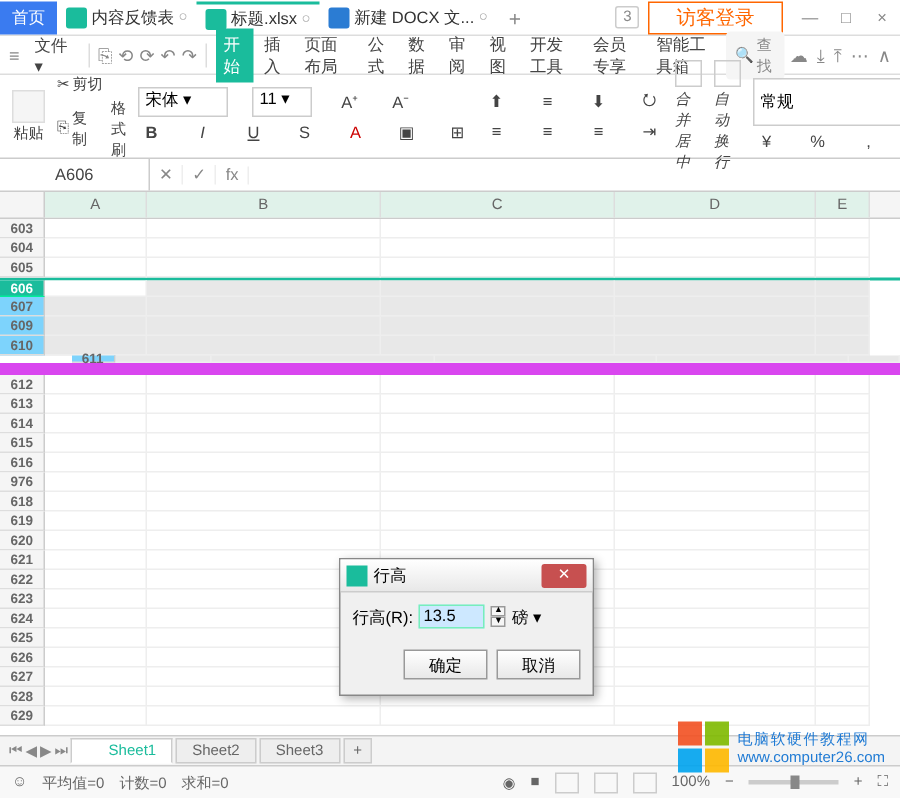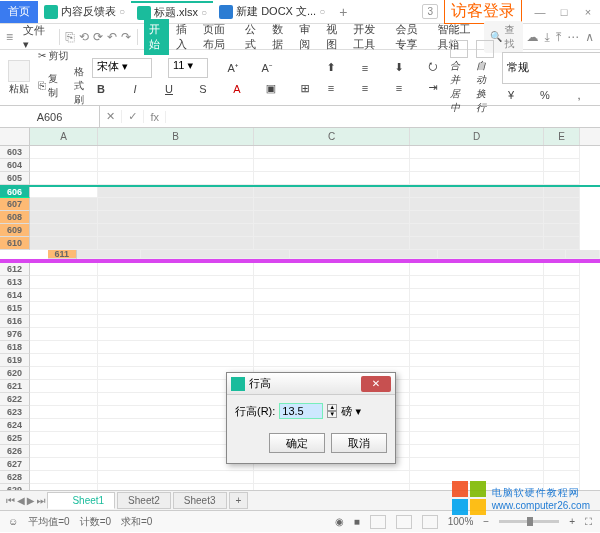--- a/index.html
+++ b/index.html
@@ -9,21 +9,21 @@
 .titlebar { height: 24px; background: #fff; display: flex; align-items: center; border-bottom: 1px solid #ddd; }
 .titlebar .home-tab { background: #3a7bf0; color: #fff; padding: 3px 8px; font-size: 11px; height: 22px; display: flex; align-items: center; }
 .titlebar .doc-tab { display: flex; align-items: center; padding: 2px 6px; font-size: 11px; color: #333; gap: 3px; }
 .titlebar .doc-tab.active { background: #fff; border-top: 2px solid #1abc9c; }
 .doc-icon { width: 14px; height: 14px; background: #1abc9c; border-radius: 2px; display: inline-block; }
 .doc-icon.blue { background: #2b7cd3; }
 .tab-close { color: #aaa; font-size: 10px; }
 .titlebar .add-tab { color: #888; font-size: 14px; padding: 0 8px; }
 .titlebar .spacer { flex: 1; }
 .titlebar .badge { background: #fff; border: 1px solid #ccc; padding: 1px 4px; font-size: 10px; color: #888; border-radius: 2px; }
-.titlebar .login { color: #f60; border: 1px solid #f60; padding: 1px 6px; font-size: 16px; margin: 0 6px; }
+.titlebar .login { color: #f60; border: 1px solid #f60; padding: 1px 18px; font-size: 13px; margin: 0 6px; }
 .titlebar .win-btn { width: 24px; text-align: center; color: #888; font-size: 11px; }
 
 
 .menubar { height: 26px; display: flex; align-items: center; border-bottom: 1px solid #ddd; padding: 0 6px; gap: 4px; font-size: 11px; color: #444; }
 .menubar .file-btn { padding: 2px 6px; }
 .menubar .sep { width: 1px; height: 16px; background: #ddd; margin: 0 2px; }
 .menubar .qa-icon { color: #888; font-size: 12px; }
 .ribbon-tabs { display: flex; gap: 2px; }
 .ribbon-tab { padding: 3px 5px; font-size: 11px; color: #444; }
 .ribbon-tab.active { background: #1abc9c; color: #fff; }
@@ -58,25 +58,25 @@
 .col-headers { display: flex; height: 18px; background: #f5f5f5; border-bottom: 1px solid #ccc; }
 .corner { width: 30px; border-right: 1px solid #ccc; }
 .col-h { border-right: 1px solid #ddd; text-align: center; font-size: 10px; color: #666; display: flex; align-items: center; justify-content: center; }
 .col-A { width: 68px; } .col-B { width: 156px; } .col-C { width: 156px; } .col-D { width: 134px; } .col-E { width: 36px; }
 .rows { }
 .row { display: flex; height: 13px; font-weight: bold; }
 .row-h { width: 30px; background: #f5f5f5; border-right: 1px solid #ccc; border-bottom: 1px solid #ddd; font-size: 9px; color: #666; display: flex; align-items: center; justify-content: center; }
 .cell { border-right: 1px solid #eee; border-bottom: 1px solid #eee; }
 .cell.A { width: 68px; } .cell.B { width: 156px; } .cell.C { width: 156px; } .cell.D { width: 134px; } .cell.E { width: 36px; }
 .row.selected .row-h { background: #1abc9c; color: #fff; border-bottom: 1px solid #0e9; }
-.row.sel-band .row-h { background: #fdba74; text-align: center; }
+.row.sel-band .row-h { background: #7dd3fc; text-align: center; }
 .row.selected .cell, .row.sel-band .cell { background: #e8e8e8; }
 .row.selected .cell.A { background: #fff; }
 .sel-border-top { border-top: 2px solid #1abc9c; }
-.sel-border-bottom { border-bottom: 4px solid #d946ef; padding-left: 48px; }
+.sel-border-bottom { border-bottom: 8px solid #d946ef; padding-left: 48px; }
 .col-headers.sel .col-h { background: #e0f2ea; }
 
 
 .dialog { position: absolute; left: 226px; top: 244px; width: 170px; background: #f0f0f0; border: 1px solid #888; box-shadow: 2px 2px 6px rgba(0,0,0,0.3); }
 .dlg-title { height: 22px; background: linear-gradient(#fff,#e8e8e8); border-bottom: 1px solid #ccc; display: flex; align-items: center; padding: 0 4px; font-size: 11px; }
 .dlg-title .ticon { width: 14px; height: 14px; background: #1abc9c; margin-right: 4px; }
 .dlg-title .spacer { flex: 1; }
 .dlg-title .close { background: #c75050; color: #fff; width: 30px; height: 16px; text-align: center; font-size: 10px; line-height: 16px; border-radius: 2px; }
 .dlg-body { padding: 8px; display: flex; align-items: center; gap: 4px; font-size: 11px; }
 .dlg-body input { width: 44px; border: 1px solid #7eb; background: #cde8ff; font-size: 11px; padding: 1px 2px; }
@@ -291,28 +291,20 @@
       </div>
       <div class="row sel-band">
         <div class="row-h">607</div>
         <div class="cell A"></div>
         <div class="cell B"></div>
         <div class="cell C"></div>
         <div class="cell D"></div>
         <div class="cell E"></div>
       </div>
       <div class="row sel-band">
-        <div class="row-h">608</div>
-        <div class="cell A"></div>
-        <div class="cell B"></div>
-        <div class="cell C"></div>
-        <div class="cell D"></div>
-        <div class="cell E"></div>
-      </div>
-      <div class="row sel-band">
         <div class="row-h">609</div>
         <div class="cell A"></div>
         <div class="cell B"></div>
         <div class="cell C"></div>
         <div class="cell D"></div>
         <div class="cell E"></div>
       </div>
       <div class="row sel-band">
         <div class="row-h">610</div>
         <div class="cell A"></div>

